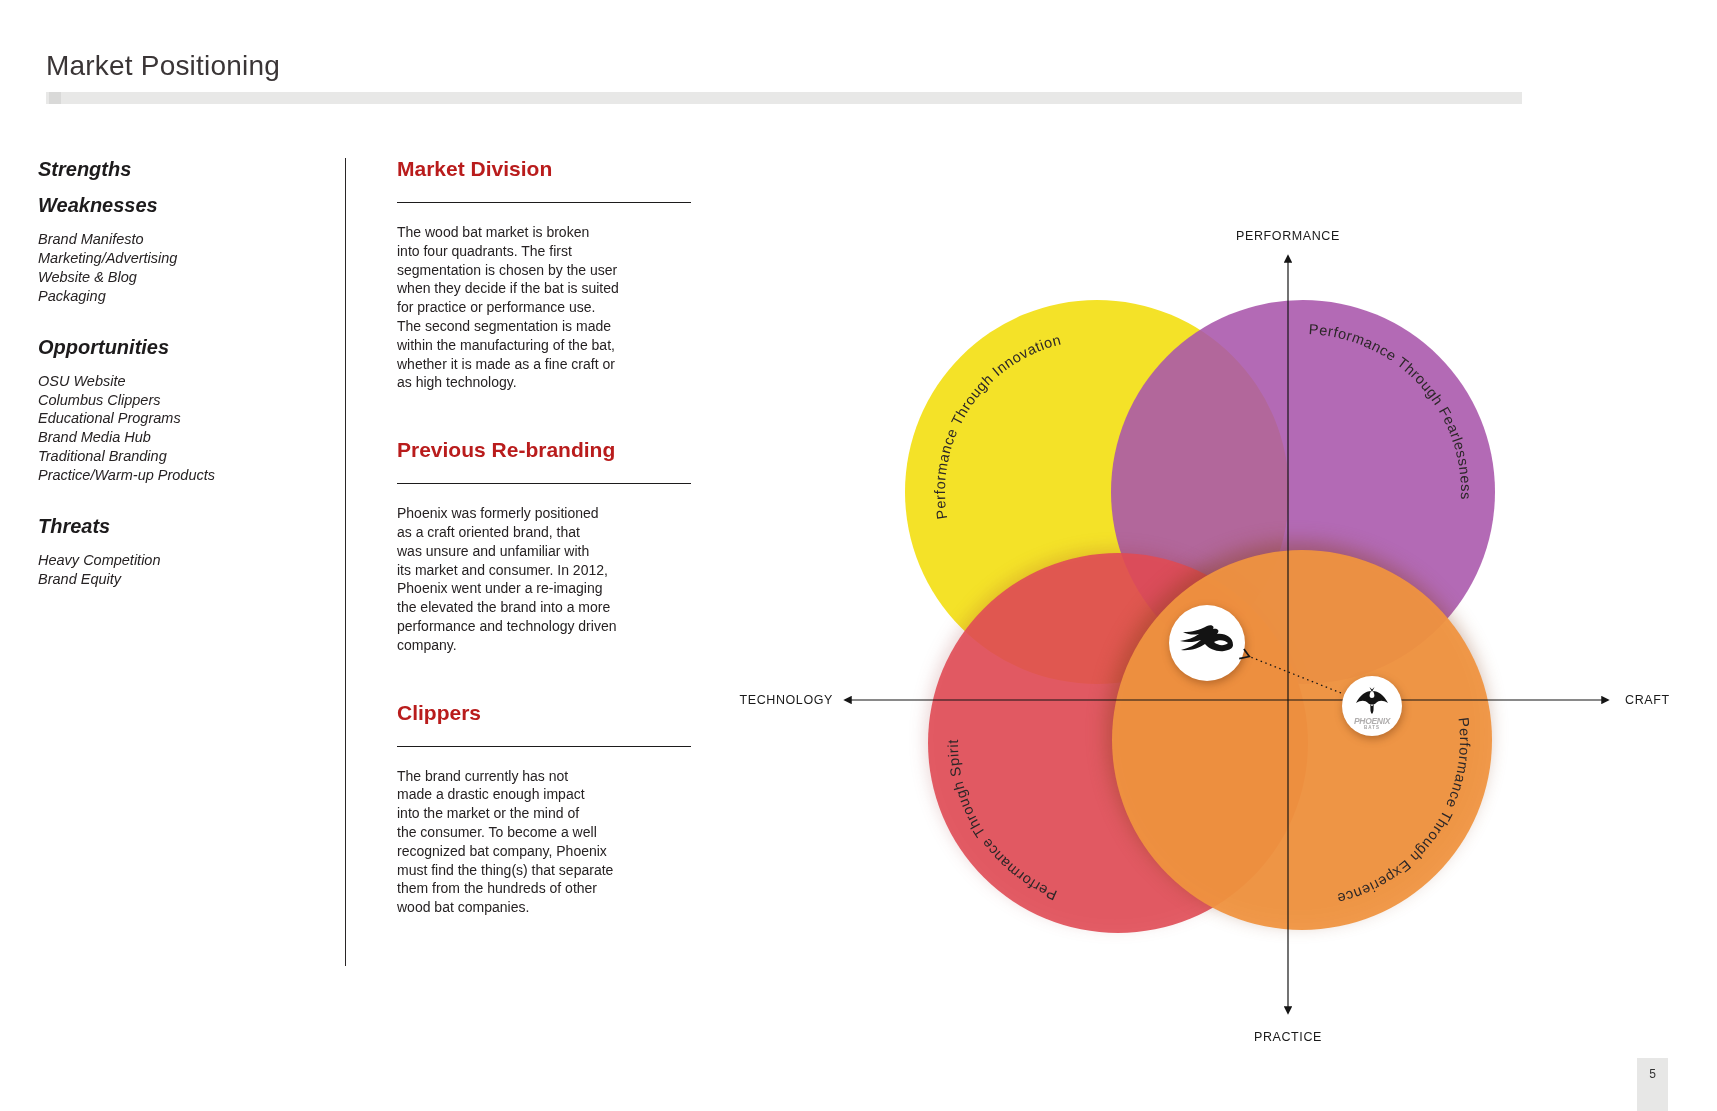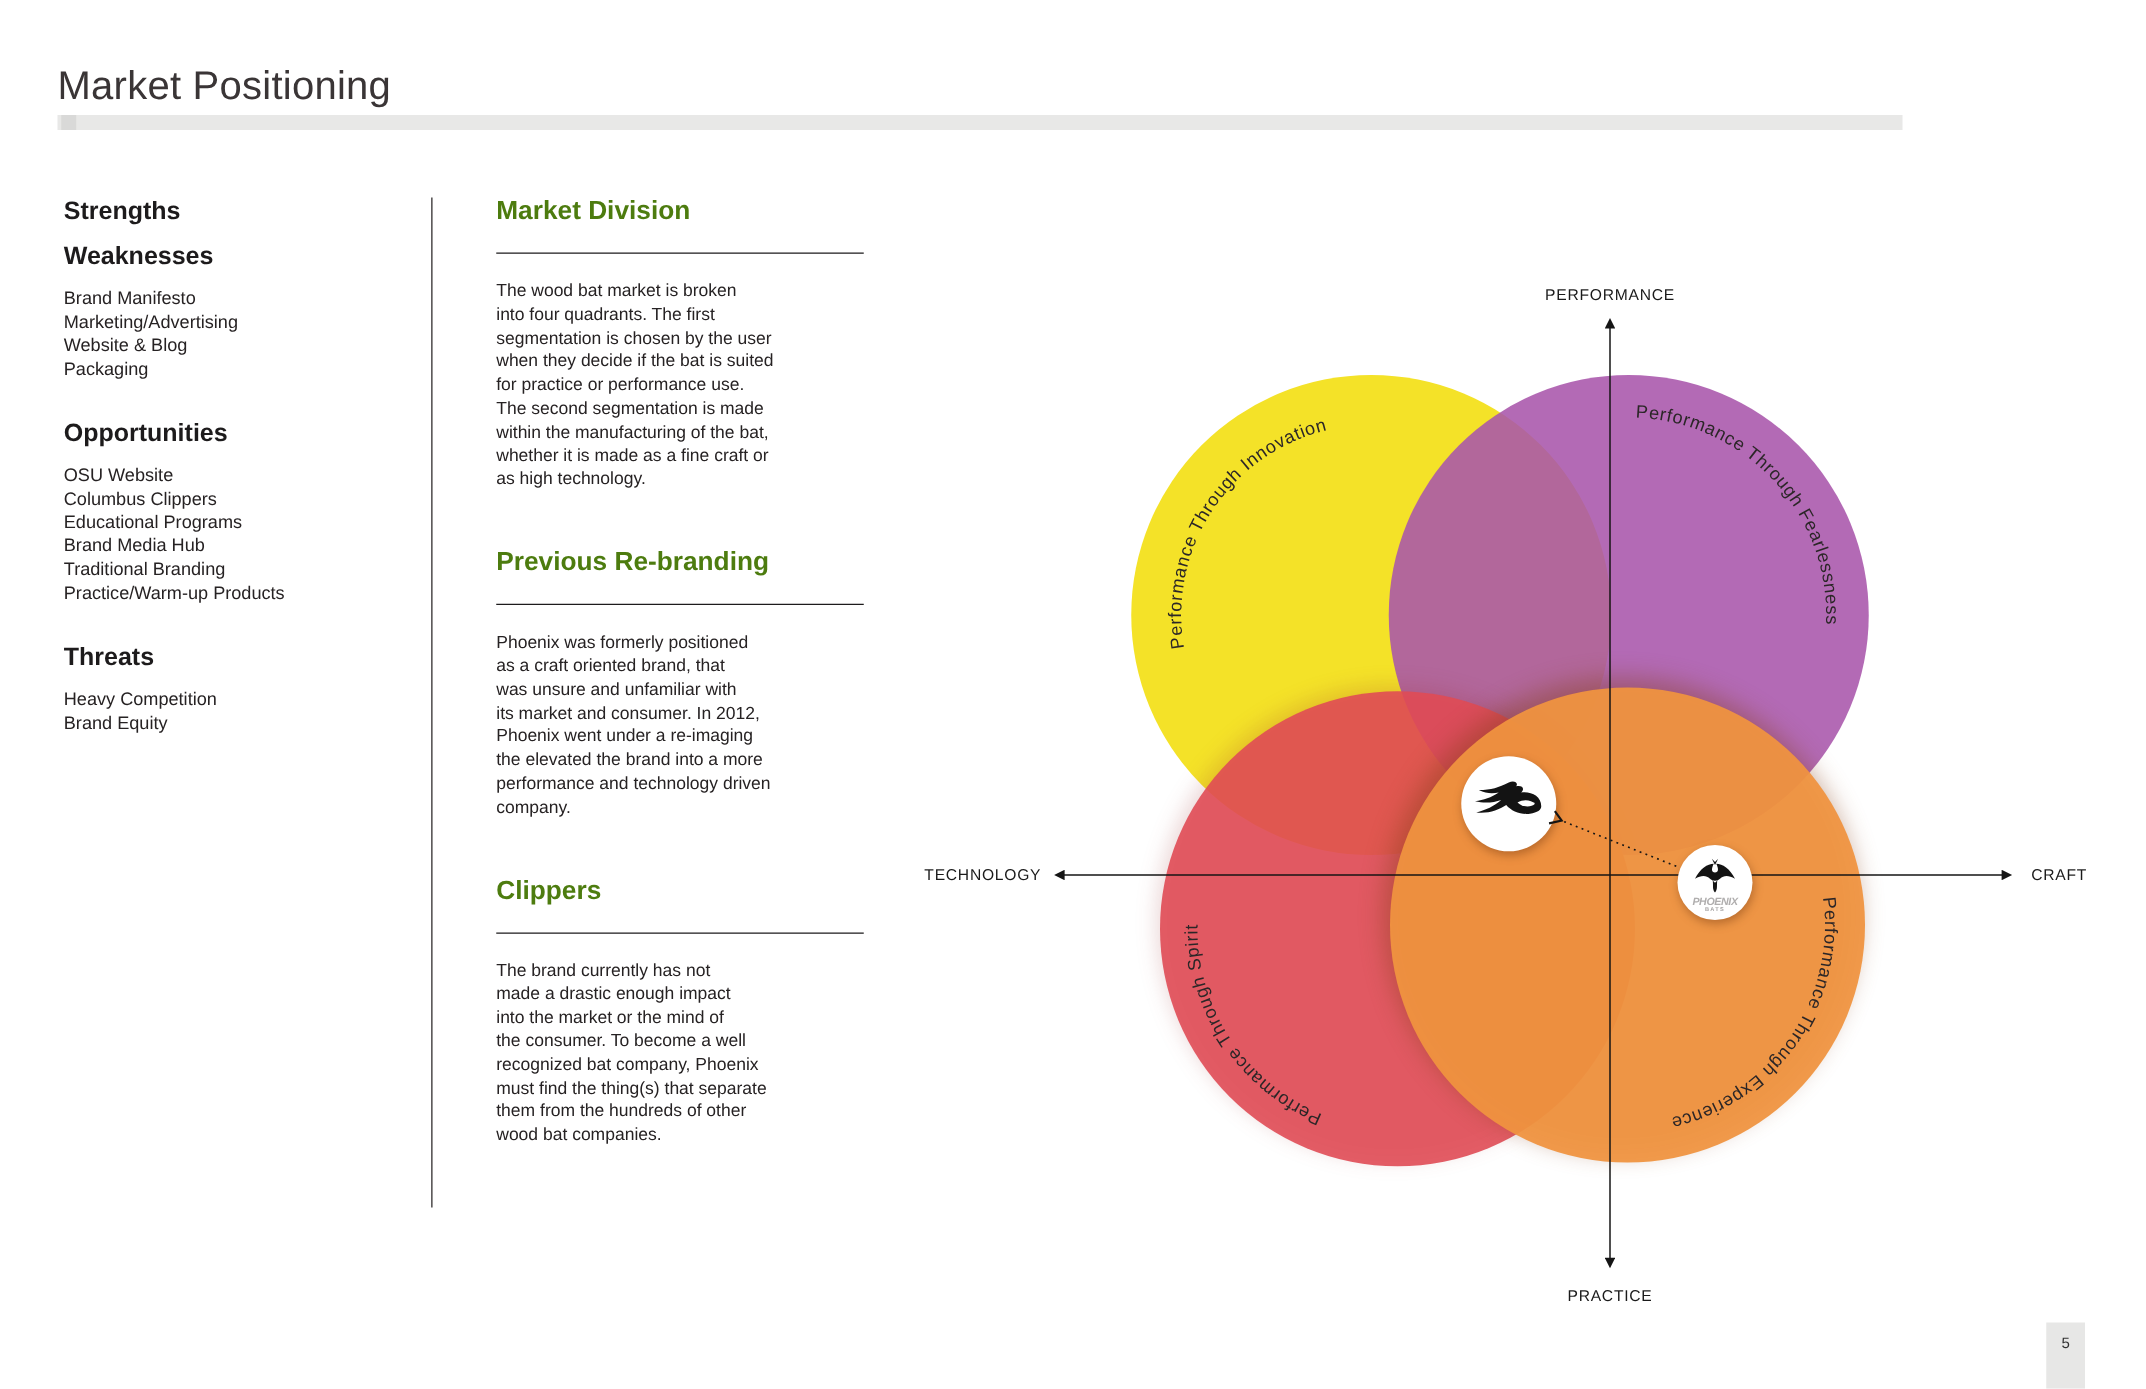--- a/index.html
+++ b/index.html
@@ -8,50 +8,50 @@
     width: 1717px; height: 1111px;
     background: #ffffff;
     font-family: "Liberation Sans", sans-serif;
     color: #262223;
     position: relative;
     overflow: hidden;
   }
   
   .page-title {
     position: absolute; left: 46px; top: 50px;
-    margin: 0; font-size: 32px; font-weight: 400;
+    margin: 0; font-size: 28px; font-weight: 400;
     color: #3a3536; letter-spacing: 0.2px;
   }
   .title-bar {
     position: absolute; left: 46px; top: 92px;
     width: 1476px; height: 12px; background: #e8e8e7;
   }
   .title-bar .bar-cap {
     position: absolute; left: 3px; top: 0;
     width: 12px; height: 12px; background: #d9d9d8; display: block;
   }
   
   .sidebar {
-    position: absolute; left: 51px; top: 158px; width: 285px;
+    position: absolute; left: 38px; top: 158px; width: 285px; font-style: italic;
   }
   .sidebar h3 {
     margin: 0 0 13px 0; font-size: 20px; font-weight: 700; color: #1d1b1c;
   }
   .sidebar ul {
     list-style: none; margin: 0 0 30px 0; padding: 0;
     font-size: 14.5px; line-height: 18.9px; color: #262223;
   }
   .v-divider {
     position: absolute; left: 345px; top: 158px;
     width: 1px; height: 808px; background: #2a2627;
   }
   
   .articles { position: absolute; left: 397px; top: 157px; width: 300px; }
   .articles h2 {
-    margin: 0 0 21px 0; font-size: 21px; font-weight: 700; color: #4d7c0f;
+    margin: 0 0 21px 0; font-size: 21px; font-weight: 700; color: #b91c1c;
   }
   .articles .rule {
     height: 1px; background: #1d1b1c; margin: 0 0 20px 0; width: 294px;
   }
   .articles p {
     margin: 0 0 46px 0; font-size: 14px; line-height: 18.8px;
     color: #262223; white-space: pre-line;
   }
   
   .diagram {

